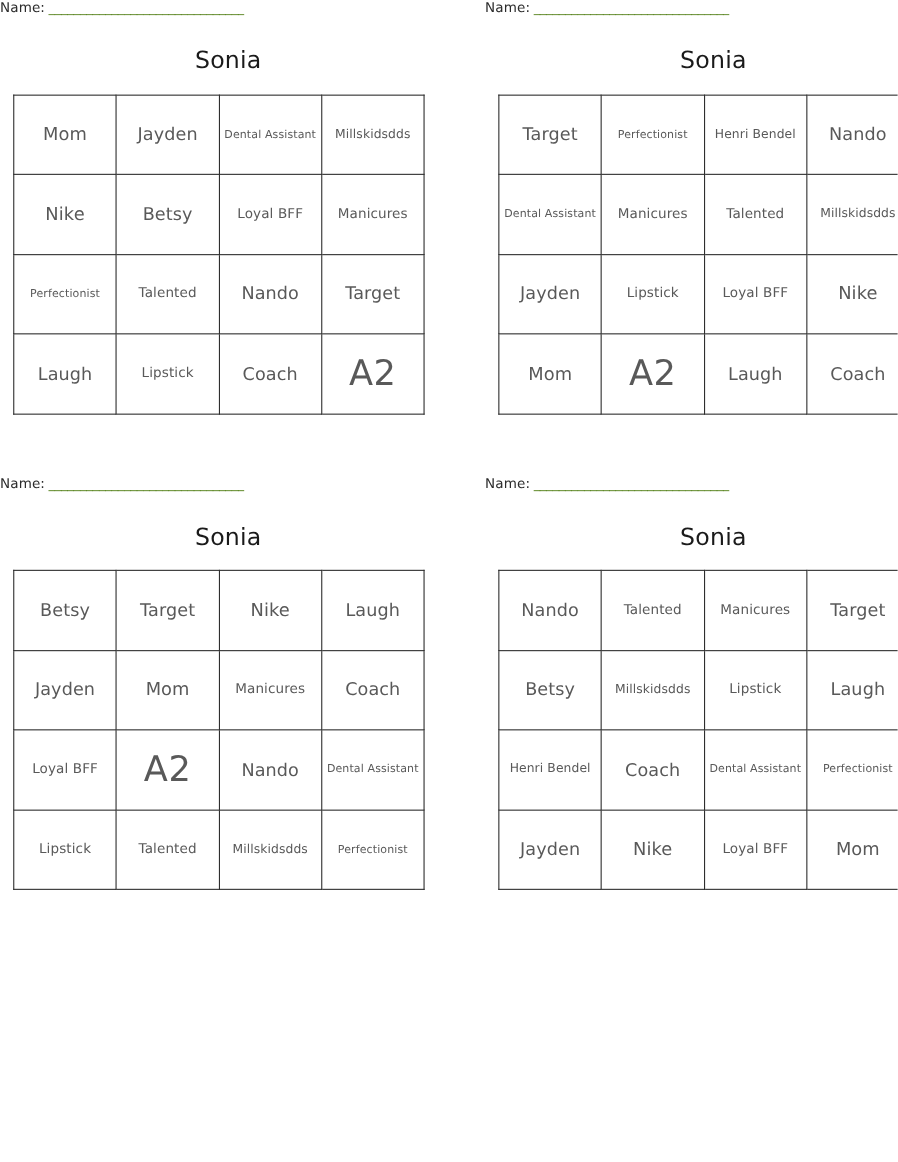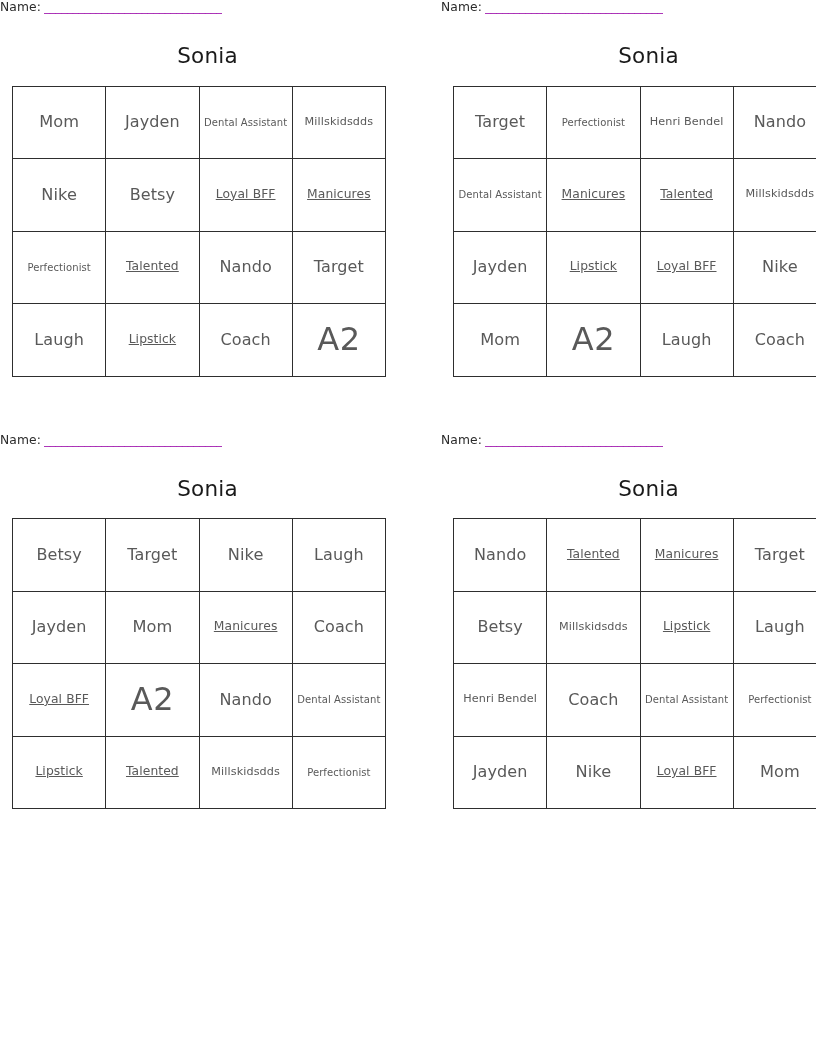--- a/index.html
+++ b/index.html
@@ -54,21 +54,21 @@
     color: #2b2b2b;
     white-space: nowrap;
     overflow: hidden;
   }
   .name-label {
     color: #2b2b2b;
     font-size: 12.3px;
     letter-spacing: 0.1px;
   }
   .name-rule {
-    color: #a21caf;
+    color: #4d7c0f;
     font-size: 12.3px;
     letter-spacing: -0.4px;
     margin-left: 3px;
     overflow: hidden;
     white-space: nowrap;
     flex: 0 0 auto;
   }
 
   
   .card-title {
@@ -105,21 +105,21 @@
     color: #595959;
     line-height: 1.12;
     white-space: nowrap;
     letter-spacing: 0.1px;
   }
 
   
   .fs-free  { font-size: 32px;   letter-spacing: 0.5px; }
   .fs-xl    { font-size: 16.2px; }
   .fs-lg    { font-size: 16px; }
-  .fs-md    { font-size: 12.3px; text-decoration: underline; }
+  .fs-md    { font-size: 12.3px; }
   .fs-sm    { font-size: 11.2px; }
   .fs-xs    { font-size: 10px; }
 </style>
 </head>
 <body>
 
 <div class="page">
   <div class="cards">
       <div class="card col-left row-top">
         <div class="name-row">

